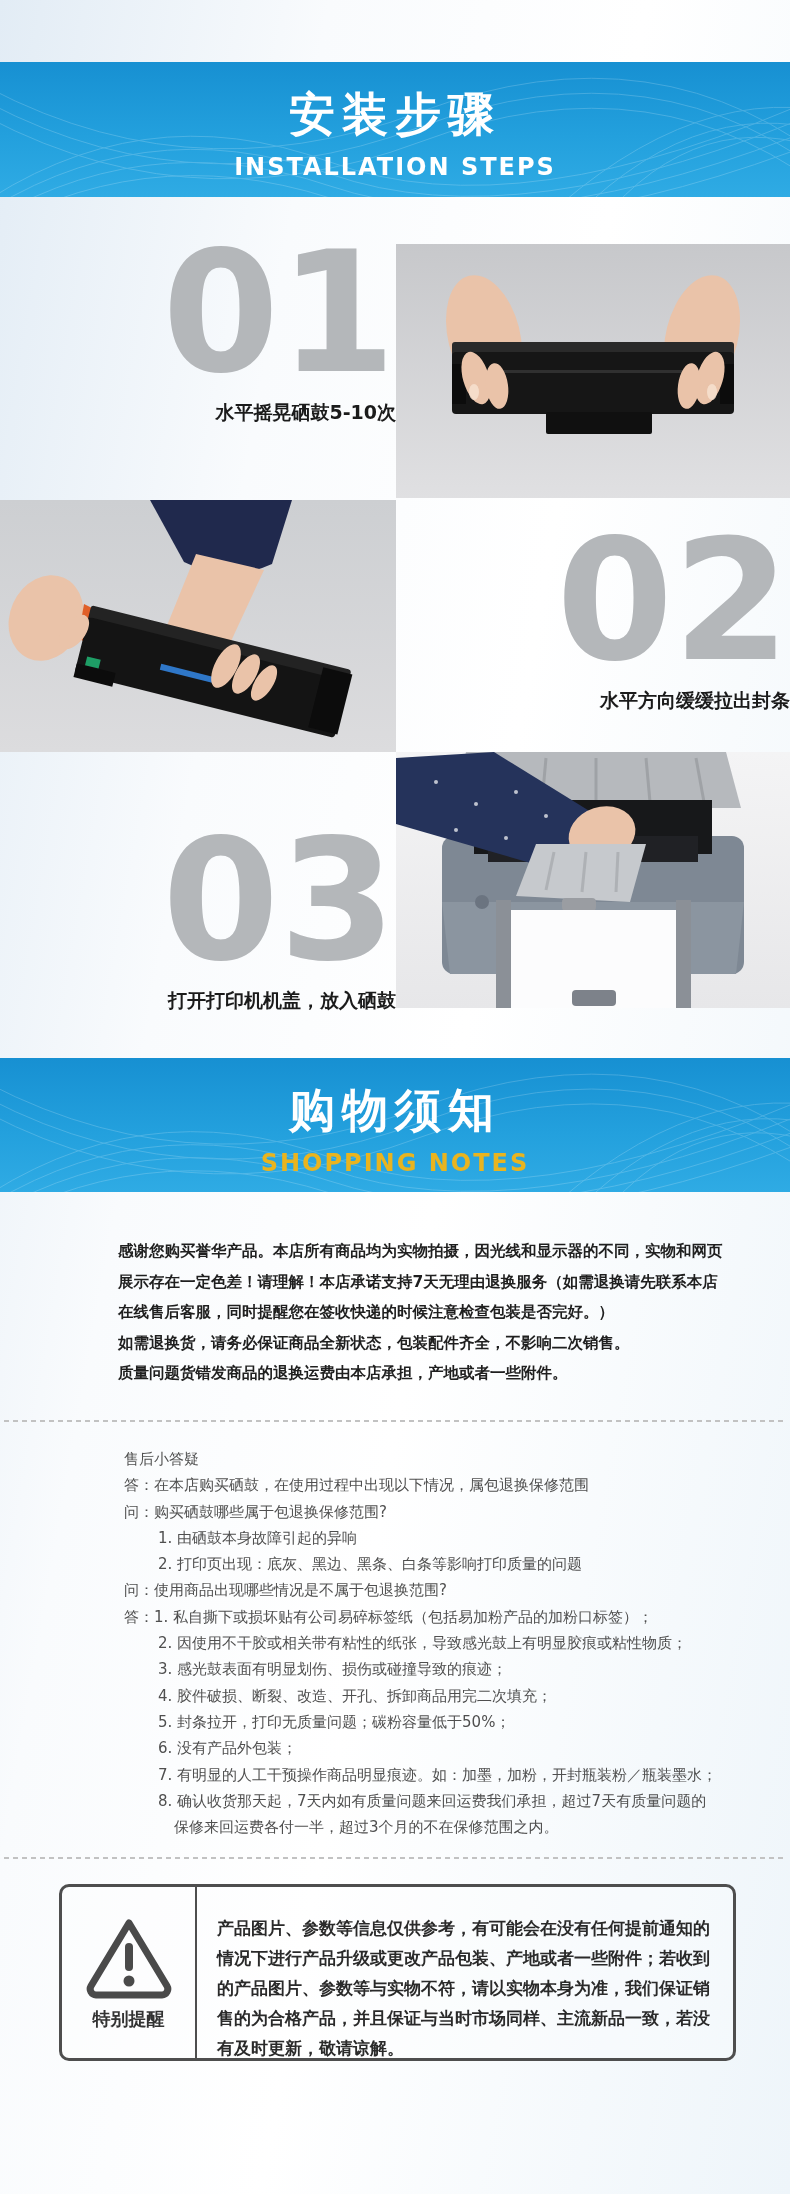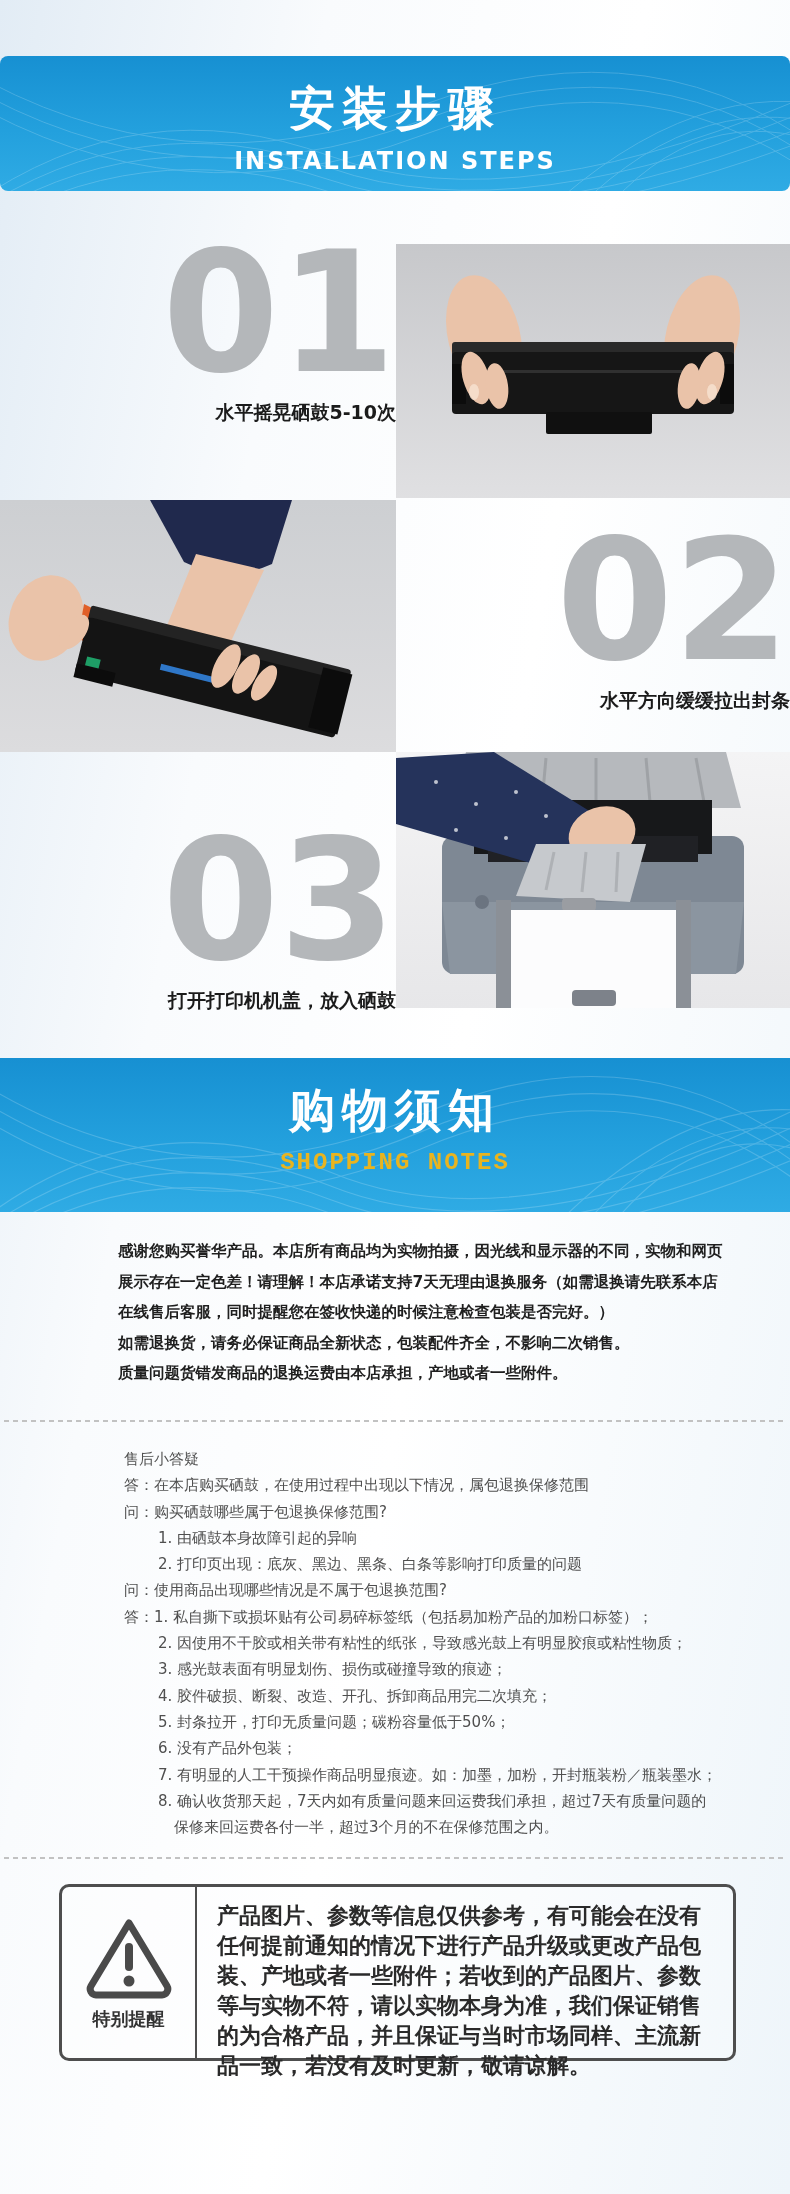--- a/index.html
+++ b/index.html
@@ -3,22 +3,22 @@
 <meta charset="utf-8">
 <style>
   html,body{margin:0;padding:0;}
   body{font-family:"DejaVu Sans","Liberation Sans",sans-serif;}
   .page{position:relative;width:790px;height:2194px;overflow:hidden;
         background:linear-gradient(100deg,#e2ecf5 0%,#f9fbfd 28%,#ffffff 55%,#eef5fa 100%);}
 
   
   .banner{position:absolute;left:0;width:790px;height:135px;overflow:hidden;text-align:center;color:#fff;
           background:linear-gradient(180deg,#1790d2 0%,#23a0dd 55%,#2fabe4 100%);}
-  .banner1{top:56px;border-radius:8px;}
-  .banner2{top:1058px;height:154px;font-family:Liberation Mono, monospace;}
+  .banner1{top:62px;}
+  .banner2{top:1058px;height:134px;}
   .mesh{position:absolute;left:0;top:0;width:100%;height:100%;}
   .banner-title{position:relative;margin-top:22px;font-size:46px;font-weight:bold;letter-spacing:7px;}
   .banner-subtitle{position:relative;margin-top:7px;font-size:24px;letter-spacing:2px;font-weight:bold;}
   .banner2 .banner-subtitle{color:#e9b41f;}
 
   
   .photo{position:absolute;overflow:hidden;}
   .photo svg{display:block;width:100%;height:100%;}
   .photo1{left:396px;top:244px;width:394px;height:254px;}
   .photo2{left:0;top:500px;width:396px;height:252px;}
@@ -42,21 +42,21 @@
   .faq .indent-1{padding-left:34px;}
   .faq .indent-2{padding-left:50px;}
 
   
   .reminder-box{position:absolute;left:59px;top:1884px;width:677px;height:177px;box-sizing:border-box;
                 border:3px solid #4e4e4e;border-radius:10px;display:flex;background:rgba(255,255,255,0.25);}
   .reminder-left{width:133px;flex:0 0 133px;display:flex;flex-direction:column;align-items:center;
                  justify-content:center;border-right:2px solid #4e4e4e;}
   .reminder-label{margin-top:8px;font-family:"Liberation Serif","DejaVu Serif",serif;
                   font-size:18px;font-weight:bold;color:#333;}
-  .reminder-text{flex:1;padding:14px 18px 0 20px;font-size:22px;font-weight:bold;color:#2a2a2a;line-height:30px;}
+  .reminder-text{flex:1;padding:14px 18px 0 20px;font-size:17px;font-weight:bold;color:#2a2a2a;line-height:30px;margin-top:12px;}
 </style>
 </head>
 <body>
 
 <div class="page">
 
   <section class="banner banner1">
     <svg class="mesh" viewBox="0 0 790 135" preserveAspectRatio="none">
       <g stroke="#ffffff" fill="none" opacity="0.18" stroke-width="1">
         <path d="M-30 150 Q 140 30 330 100 T 830 30"></path>

